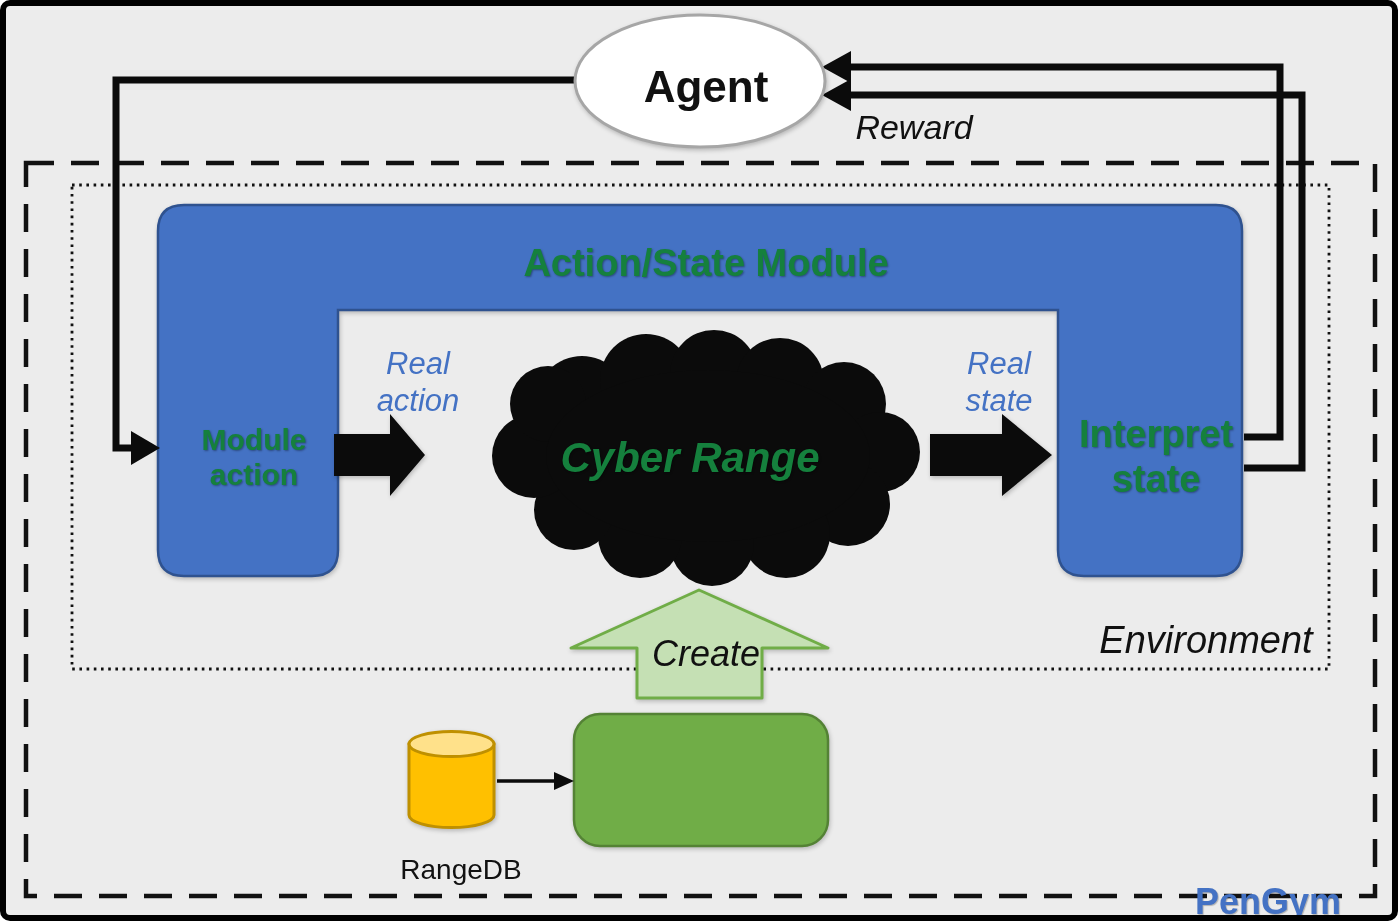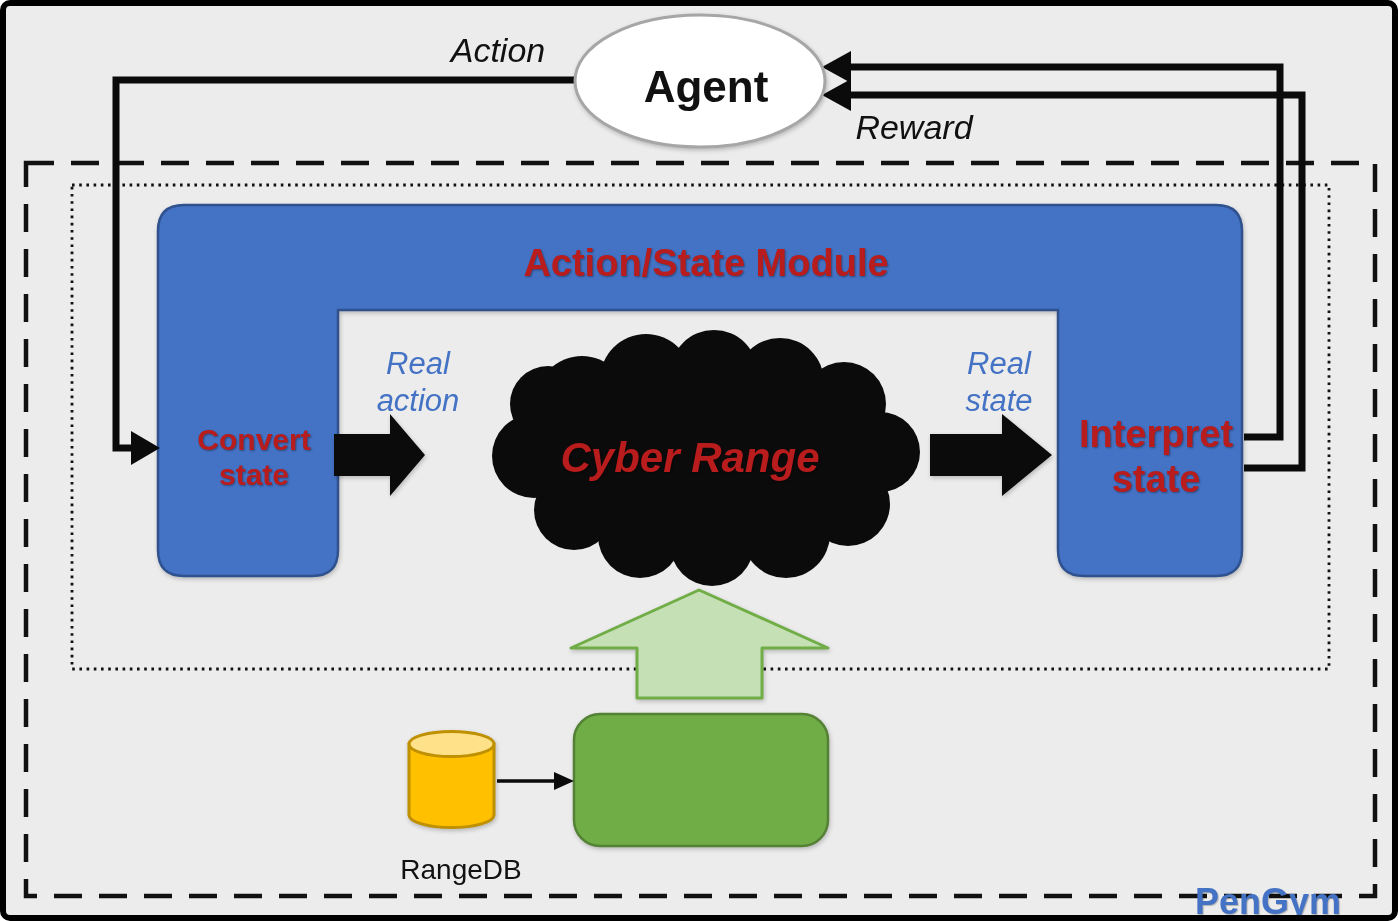--- a/index.html
+++ b/index.html
@@ -18,21 +18,21 @@
   .soft-shadow { filter: drop-shadow(1px 2px 2px rgba(0,0,0,0.22)); }
 
   .lbl {
     position:absolute;
     display:flex; align-items:center; justify-content:center;
     text-align:center; line-height:1.18;
     white-space:normal;
   }
   .italic { font-style:italic; }
   .bold   { font-weight:bold; }
-  .white  { color:#b91c1c; text-shadow:1px 1px 2px rgba(0,0,0,0.35); }
+  .white  { color:#15803d; text-shadow:1px 1px 2px rgba(0,0,0,0.35); }
   .blue-text { color:#4472C4; }
 
   
   .agent-lbl      { left:594px; top:50px;  width:212px; height:62px; font-size:44px; }
   .action-lbl     { left:412px; top:20px;  width:160px; height:48px; font-size:34px; }
   .state-lbl      { left:816px; top:12px;  width:148px; height:46px; font-size:34px; }
   .reward-lbl     { left:814px; top:98px;  width:188px; height:46px; font-size:34px; }
   .module-title   { left:400px; top:230px; width:600px; height:54px; font-size:38px; }
   .convert-lbl    { left:171px; top:408px; width:154px; height:86px; font-size:30px; }
   .interpret-lbl  { left:1073px;top:408px; width:154px; height:86px; font-size:38px; }
@@ -113,24 +113,25 @@
       <ellipse cx="445.5" cy="738" rx="42.5" ry="12.5" fill="#FFE18A" stroke="#BF9000" stroke-width="3"></ellipse>
     </g>
 
     <g>
       <line x1="491" y1="775" x2="550" y2="775" stroke="#0b0b0b" stroke-width="3.5"></line>
       <polygon points="548,766 568,775 548,784" fill="#0b0b0b"></polygon>
     </g>
   </svg>
 
   <div class="lbl agent-lbl bold">Agent</div>
-  <div class="lbl action-lbl italic">Action</div>
   <div class="lbl reward-lbl italic">Reward</div>
   <div class="lbl module-title bold white">Action/State Module</div>
-  <div class="lbl convert-lbl bold white">Convert state</div>
+  <div class="lbl convert-lbl bold white">Module action</div>
   <div class="lbl interpret-lbl bold white">Interpret state</div>
   <div class="lbl realaction-lbl italic blue-text">Real action</div>
   <div class="lbl realstate-lbl italic blue-text">Real state</div>
   <div class="lbl cyber-lbl bold white">Cyber Range</div>
+  <div class="lbl create-lbl italic">Create</div>
   <div class="lbl rangedb-lbl">RangeDB</div>
+  <div class="lbl env-lbl italic">Environment</div>
   <div class="lbl pengym-lbl bold blue-text">PenGym</div>
 
 </div>
 
 </body></html>

